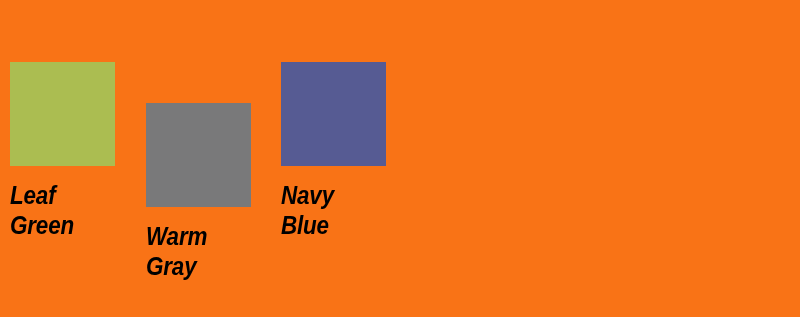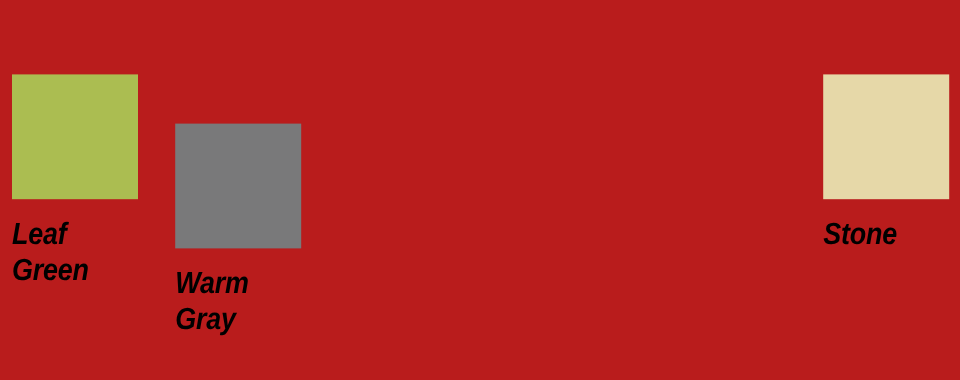--- a/index.html
+++ b/index.html
@@ -10,21 +10,21 @@
   body {
     width: 800px;
     height: 317px;
     font-family: "Liberation Sans", sans-serif;
     overflow: hidden;
   }
   #palette-board {
     position: relative;
     width: 800px;
     height: 317px;
-    background: #b91c1c;
+    background: #f97316;
   }
   .swatch-group {
     position: absolute;
     top: 62px;
     width: 105px;
   }
   .swatch-chip {
     width: 105px;
     height: 104px;
     display: block;
@@ -63,21 +63,22 @@
     <div class="swatch-label" style="color: rgb(0, 0, 0);">Leaf
 Green</div>
   </div>
 
   <div class="swatch-group pos-1">
     <div class="swatch-chip" style="background-color: rgb(121, 121, 122);"></div>
     <div class="swatch-label" style="color: rgb(0, 0, 0);">Warm
 Gray</div>
   </div>
 
+  <div class="swatch-group pos-2">
+    <div class="swatch-chip" style="background-color: rgb(86, 91, 147);"></div>
+    <div class="swatch-label" style="color: rgb(0, 0, 0);">Navy
+Blue</div>
+  </div>
 
 
 
-  <div class="swatch-group pos-5">
-    <div class="swatch-chip" style="background-color: rgb(230, 216, 168);"></div>
-    <div class="swatch-label" style="color: rgb(0, 0, 0);">Stone</div>
-  </div>
 
 </div>
 
 </body></html>

